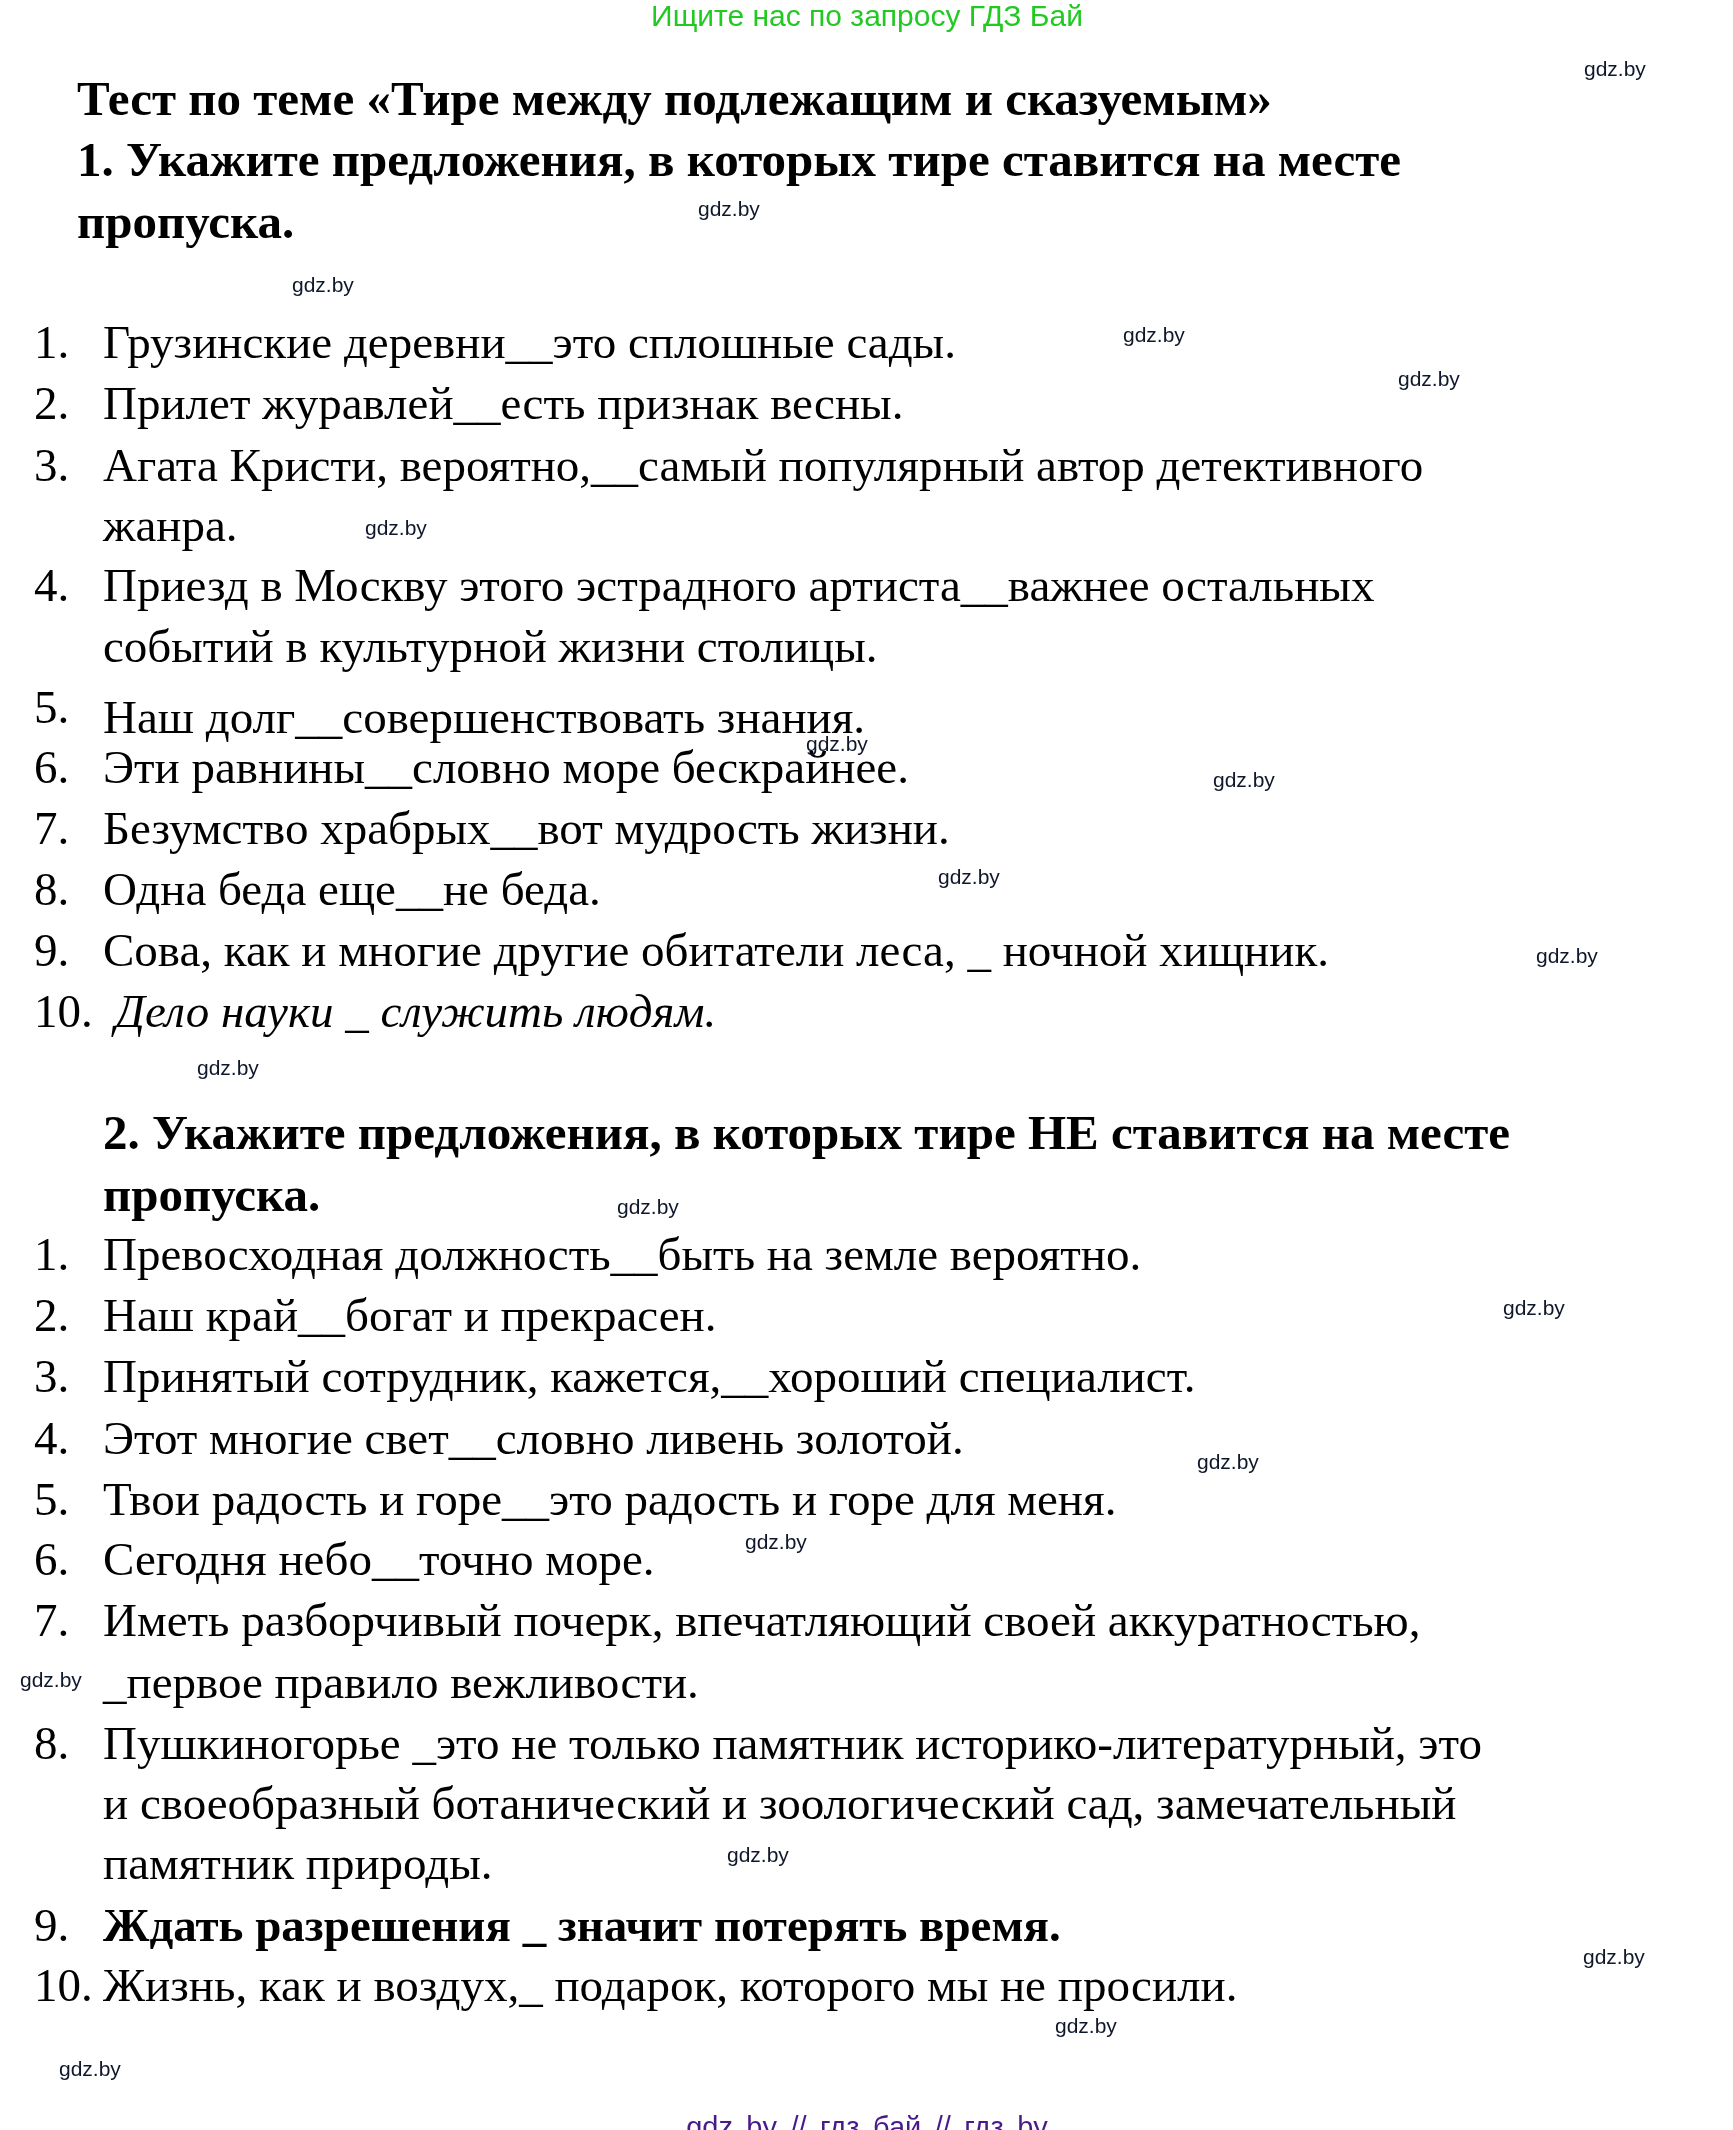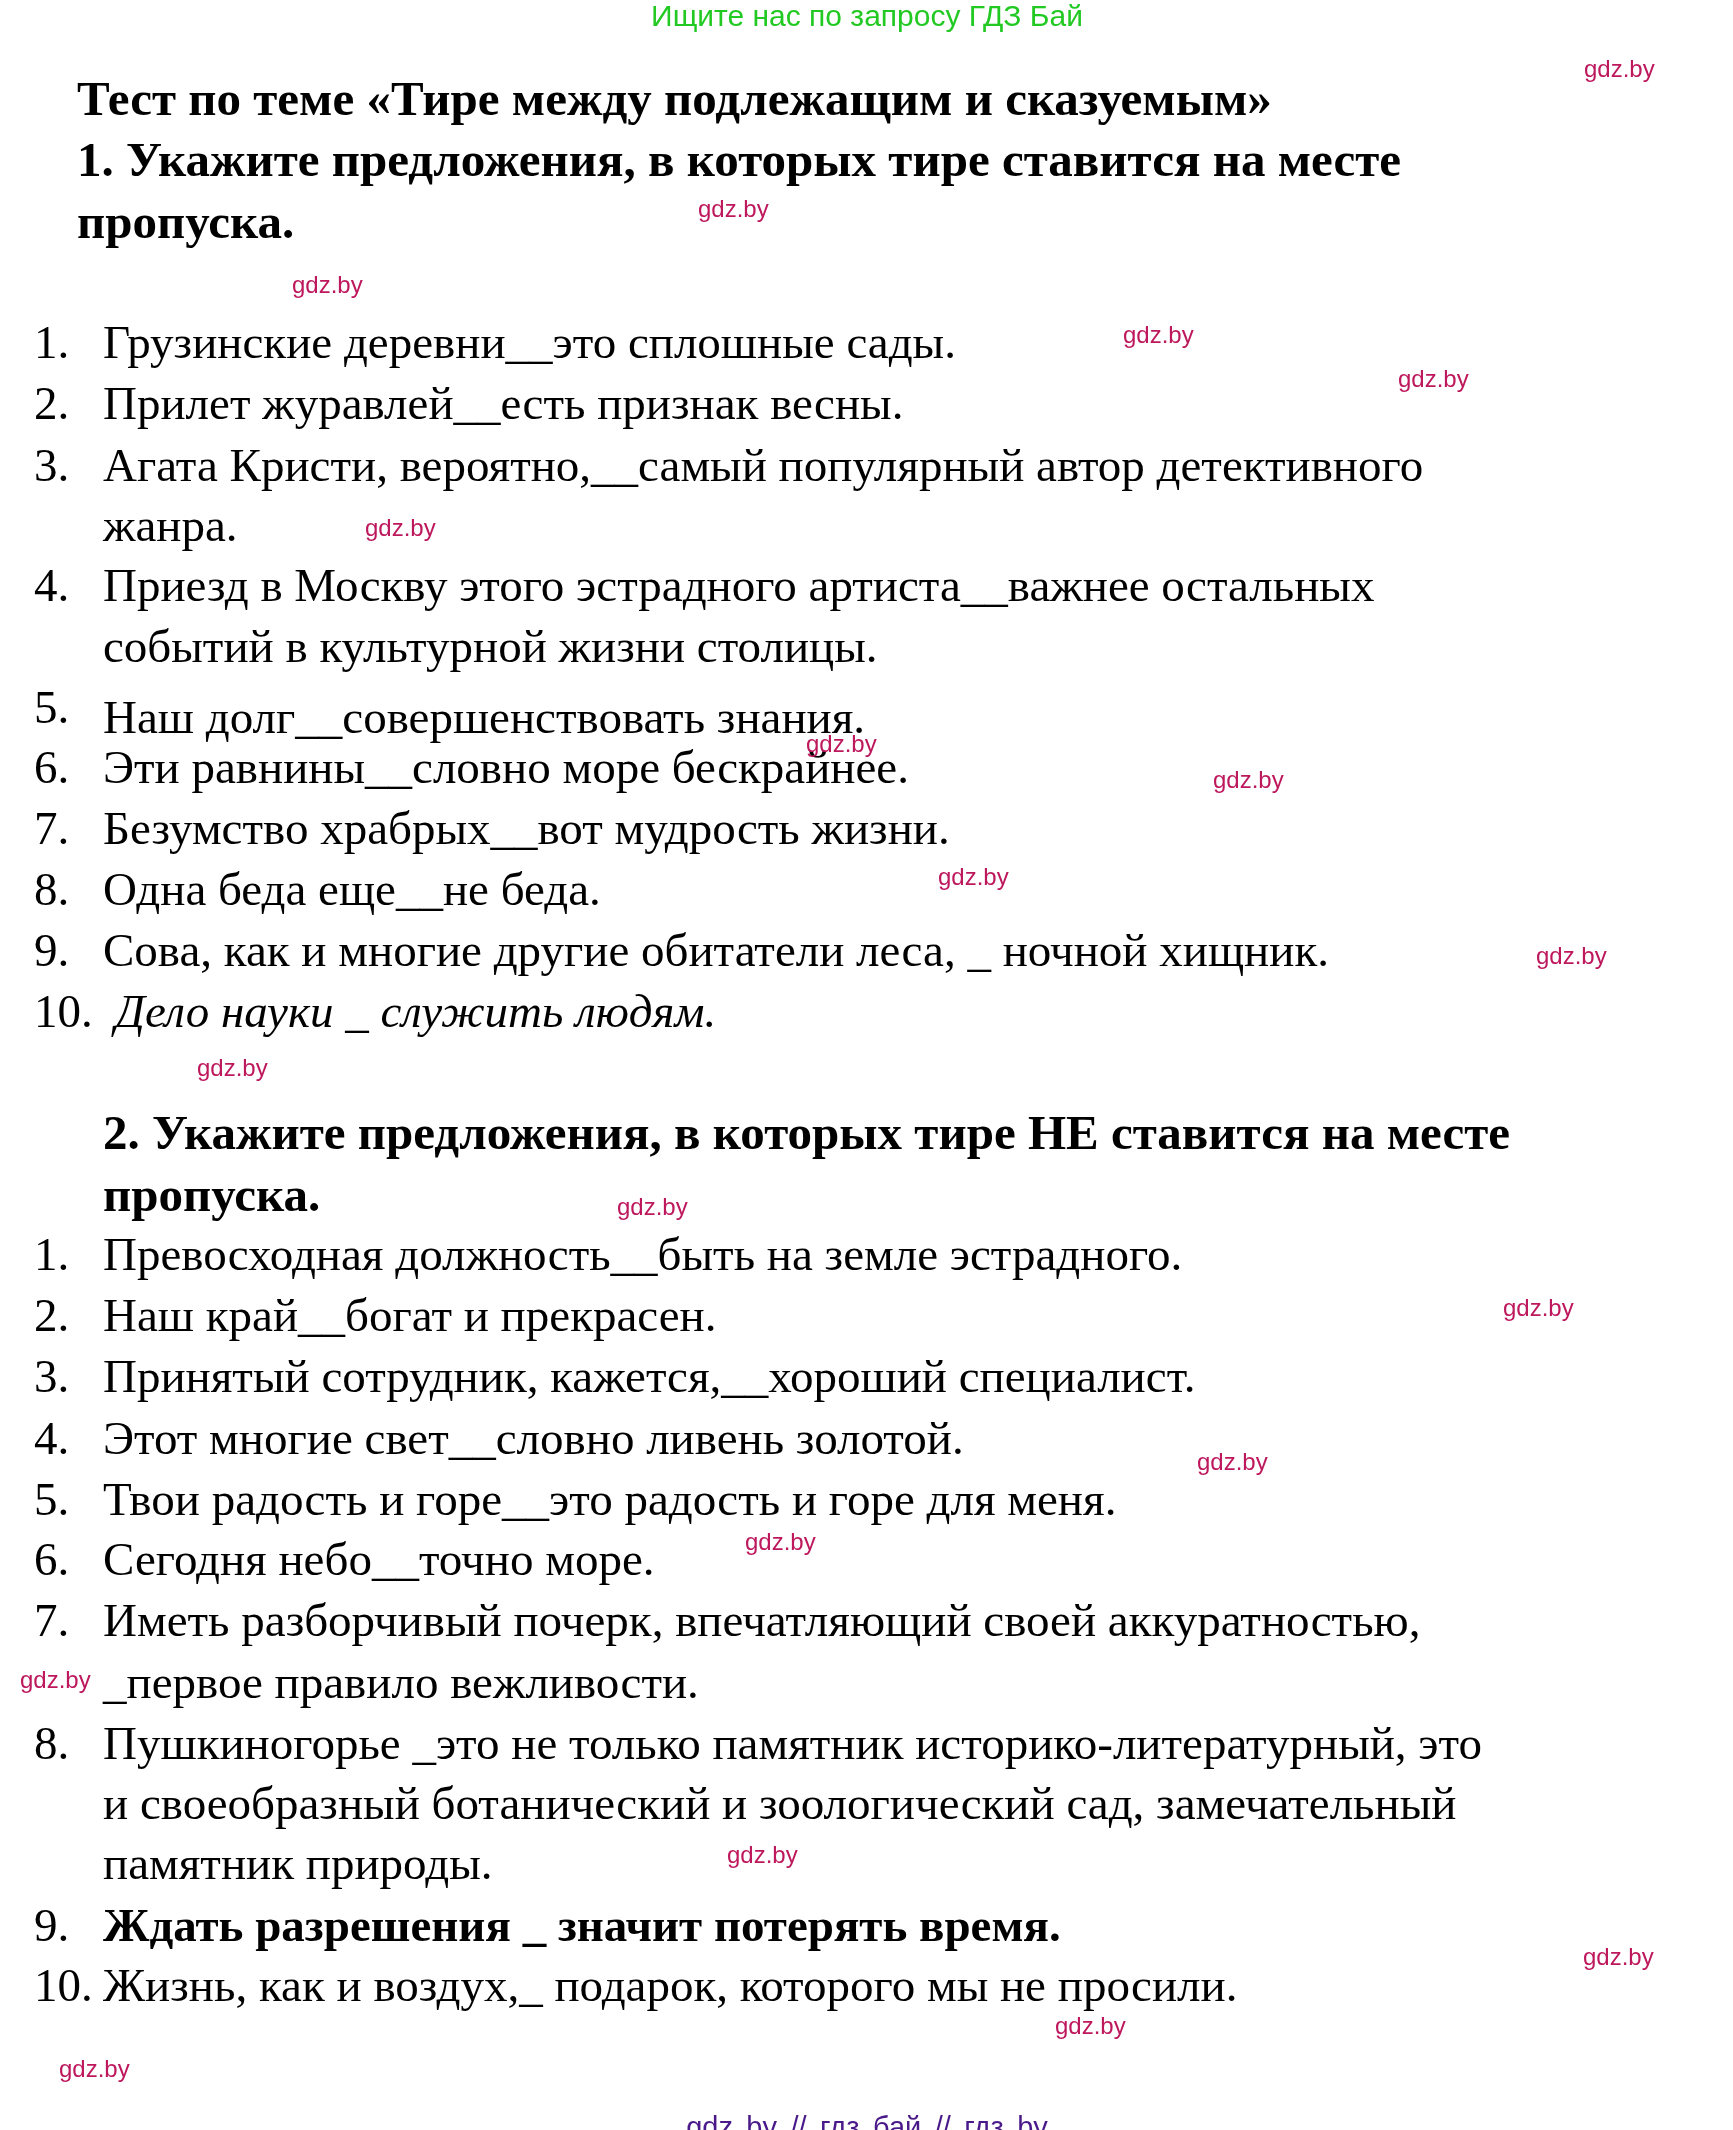--- a/index.html
+++ b/index.html
@@ -5,22 +5,22 @@
   html, body { margin:0; padding:0; background:#ffffff; }
   body { width:1734px; height:2131px; position:relative; overflow:hidden;
          font-family:"Liberation Serif", "DejaVu Serif", serif; color:#000; }
   .abs { position:absolute; white-space:nowrap; }
   .top-banner { left:0; width:1734px; top:-1.8px; text-align:center;
                 font-family:"Liberation Sans", "DejaVu Sans", sans-serif;
                 font-size:30px; color:#22c922; line-height:36px; }
   .footer { left:0; width:1734px; top:2110px; text-align:center;
             font-family:"Liberation Sans", "DejaVu Sans", sans-serif;
             font-size:29px; color:#4b1a8a; line-height:34px; word-spacing:5.4px; }
-  .wm { font-family:"Liberation Sans", "DejaVu Sans", sans-serif; font-size:24px;
-        color:#be185d; line-height:29px; }
+  .wm { font-family:"Liberation Sans", "DejaVu Sans", sans-serif; font-size:21px;
+        color:#0f172a; line-height:29px; }
   .h { font-weight:bold; font-size:49px; line-height:58px; }
   .item { font-size:47px; line-height:58px; }
 </style>
 </head>
 <body>
 
 <div class="abs top-banner">Ищите нас по запросу ГДЗ Бай</div>
 
 <div class="abs h" style="left:77px; top:70px;">Тест по теме «Тире между подлежащим и сказуемым»</div>
 <div class="abs h" style="left:77px; top:131px;">1. Укажите предложения, в которых тире ставится на месте</div>
@@ -55,21 +55,21 @@
 <div class="abs item" style="left:34px; top:921px;">9.</div>
 <div class="abs item" style="left:103px; top:921px;">Сова, как и многие другие обитатели леса, _ ночной хищник.</div>
 
 <div class="abs item" style="left:34px; top:982px;">10.</div>
 <div class="abs item" style="left:115px; top:982px;font-style:italic;">Дело науки _ служить людям.</div>
 
 <div class="abs h" style="left:103px; top:1104px;">2. Укажите предложения, в которых тире  НЕ ставится на месте</div>
 <div class="abs h" style="left:103px; top:1166px;">пропуска.</div>
 
 <div class="abs item" style="left:34px; top:1225px;">1.</div>
-<div class="abs item" style="left:103px; top:1225px;">Превосходная должность__быть на земле эстрадного.</div>
+<div class="abs item" style="left:103px; top:1225px;">Превосходная должность__быть на земле вероятно.</div>
 
 <div class="abs item" style="left:34px; top:1286px;">2.</div>
 <div class="abs item" style="left:103px; top:1286px;">Наш край__богат и прекрасен.</div>
 
 <div class="abs item" style="left:34px; top:1347px;">3.</div>
 <div class="abs item" style="left:103px; top:1347px;">Принятый сотрудник, кажется,__хороший специалист.</div>
 
 <div class="abs item" style="left:34px; top:1409px;">4.</div>
 <div class="abs item" style="left:103px; top:1409px;">Этот многие свет__словно ливень золотой.</div>
 

